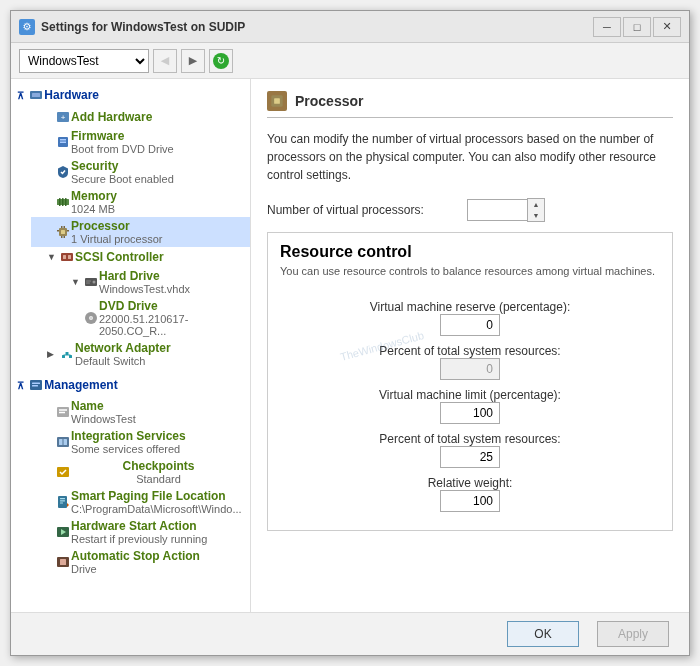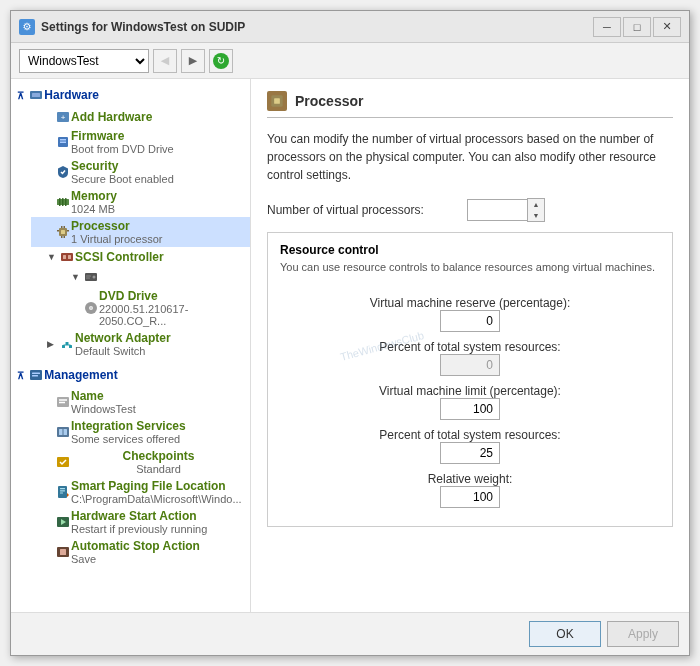--- a/index.html
+++ b/index.html
@@ -226,21 +226,21 @@
       line-height: 1;
     }
 
     .resource-control-box {
       border: 1px solid #ccc;
       padding: 10px 12px;
       margin-top: 4px;
     }
     .resource-control-title {
       font-weight: 600;
-      font-size: 12px;
+      font-size: 16px;
       margin-bottom: 4px;
     }
     .resource-control-desc {
       font-size: 11px;
       color: #555;
       margin-bottom: 23px;
     }
     .rc-field-row {
       display: flex;
       align-items: center;
@@ -264,24 +264,24 @@
     .rc-input.disabled {
       background: #f0f0f0;
       color: #999;
     }
 
     
     .bottom-bar {
       display: flex;
       justify-content: flex-end;
       align-items: center;
-      padding: 8px 10px;
+      padding: 8px 20px;
       border-top: 1px solid #ddd;
       background: #f2f2f2;
-      gap: 6px;
+      gap: 18px;
     }
     .action-btn {
       min-width: 72px;
       height: 26px;
       background: #e8e8e8;
       border: 1px solid #aaa;
       padding: 0 12px;
       font-size: 12px;
       cursor: pointer;
       color: #333;
@@ -458,20 +458,24 @@
           <div class="tree-row">
             <span class="tree-expand">▼</span>
             <span class="icon-box">
               <svg class="svg-icon" viewBox="0 0 14 14">
                 <rect x="1" y="3" width="12" height="8" rx="1" fill="#555"></rect>
                 <circle cx="10" cy="7" r="1.5" fill="#999"></circle>
                 <rect x="2" y="5.5" width="5" height="1" rx="0.5" fill="#888"></rect>
                 <rect x="2" y="7.5" width="4" height="1" rx="0.5" fill="#888"></rect>
               </svg>
             </span>
+            <div class="item-text">
+              <div class="item-label">Hard Drive</div>
+              <div class="item-sublabel">WindowsTest.vhdx</div>
+            </div>
           </div>
         </div>
 
         <div style="padding-left:36px;">
           <div class="tree-row">
             <span class="tree-expand" style="opacity:0"> </span>
             <span class="icon-box">
               <svg class="svg-icon" viewBox="0 0 14 14">
                 <circle cx="7" cy="7" r="6" fill="#999"></circle>
                 <circle cx="7" cy="7" r="2" fill="#eee"></circle>
@@ -601,21 +605,21 @@
       <div class="tree-item">
         <div class="tree-row" style="padding-left:24px;">
           <span class="icon-box">
             <svg class="svg-icon" viewBox="0 0 14 14">
               <rect x="1" y="2" width="12" height="10" rx="1" fill="#664433"></rect>
               <rect x="4" y="4" width="6" height="6" rx="0.5" fill="#ddaa99"></rect>
             </svg>
           </span>
           <div class="item-text">
             <div class="item-label">Automatic Stop Action</div>
-            <div class="item-sublabel">Save</div>
+            <div class="item-sublabel">Drive</div>
           </div>
         </div>
       </div>
 
     </div>
 
     <div class="right-panel" style="position:relative;">
 
       <div class="watermark" style="top:50%;left:30%;transform:translate(-50%,-50%) rotate(-15deg);">TheWindowsClub</div>
 

